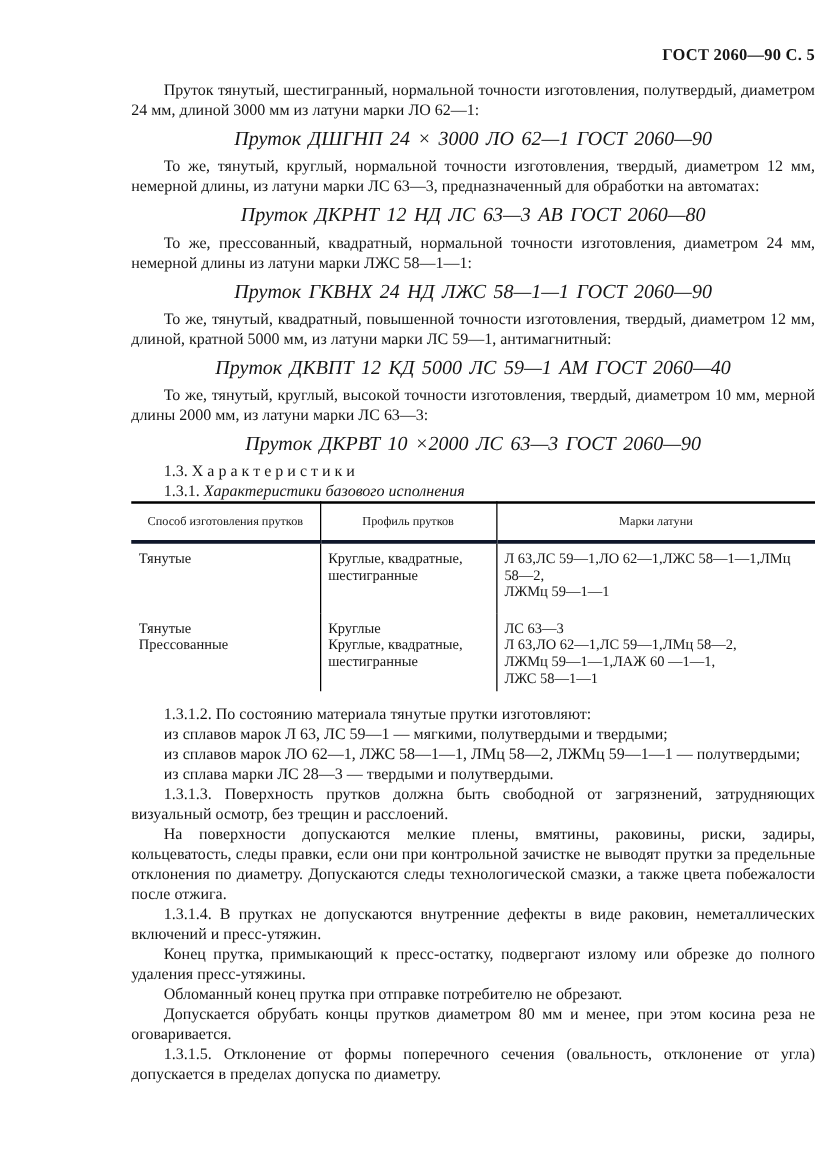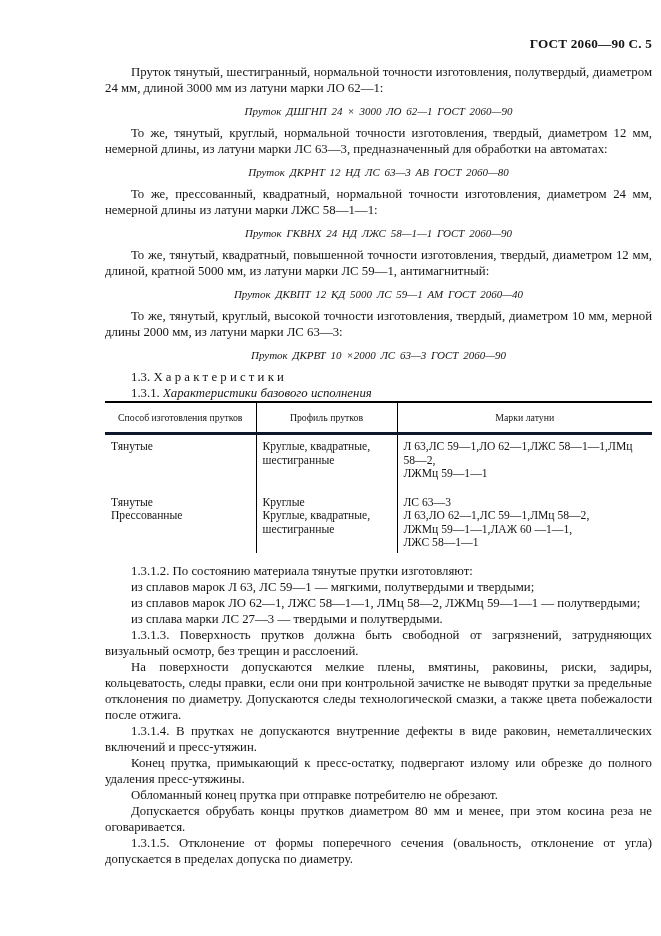--- a/index.html
+++ b/index.html
@@ -16,21 +16,21 @@
     font-size:13.2px; line-height:15px;
     letter-spacing:0.2px;
   }
   .content { margin-top:13px; }
   p { margin:0; }
   .p {
     font-size:12.8px; line-height:16px;
     text-align:justify; text-indent:26px;
   }
   .designation {
-    font-size:11px; line-height:15px;
+    font-size:16px; line-height:15px;
     text-align:center; font-style:italic;
     margin:8px 0 6px 0;
     word-spacing:2px;
   }
   .clause-italic { font-size:12.8px; line-height:16px; text-indent:26px; }
   .clause-italic .it { font-style:italic; }
   .table-caption {
     text-align:right; font-size:11.6px;
     margin-top:13px; margin-bottom:4px;
   }
@@ -109,21 +109,21 @@
 ЛЖМц 59—1—1,ЛАЖ 60 —1—1,
 ЛЖС 58—1—1</td>
         </tr>
       </tbody>
   </table>
 
   <div class="bottom">
       <p class="p">1.3.1.2. По состоянию материала тянутые прутки изготовляют:</p>
       <p class="p">из сплавов марок Л 63, ЛС 59—1 — мягкими, полутвердыми и твердыми;</p>
       <p class="p">из сплавов марок ЛО 62—1, ЛЖС 58—1—1, ЛМц 58—2, ЛЖМц 59—1—1 — полутвердыми;</p>
-      <p class="p">из сплава марки ЛС 27—3 — твердыми и полутвердыми.</p>
+      <p class="p">из сплава марки ЛС 28—3 — твердыми и полутвердыми.</p>
       <p class="p">1.3.1.3. Поверхность прутков должна быть свободной от загрязнений, затрудняющих визуальный осмотр, без трещин и расслоений.</p>
       <p class="p">На поверхности допускаются мелкие плены, вмятины, раковины, риски, задиры, кольцеватость, следы правки, если они при контрольной зачистке не выводят прутки за предельные отклонения по диаметру. Допускаются следы технологической смазки, а также цвета побежалости после отжига.</p>
       <p class="p">1.3.1.4. В прутках не допускаются внутренние дефекты в виде раковин, неметаллических включений и пресс-утяжин.</p>
       <p class="p">Конец прутка, примыкающий к пресс-остатку, подвергают излому или обрезке до полного удаления пресс-утяжины.</p>
       <p class="p">Обломанный конец прутка при отправке потребителю не обрезают.</p>
       <p class="p">Допускается обрубать концы прутков диаметром 80 мм и менее, при этом косина реза не оговаривается.</p>
       <p class="p">1.3.1.5. Отклонение от формы поперечного сечения (овальность, отклонение от угла) допускается в пределах допуска по диаметру.</p>
     </div>
 
 </div>

